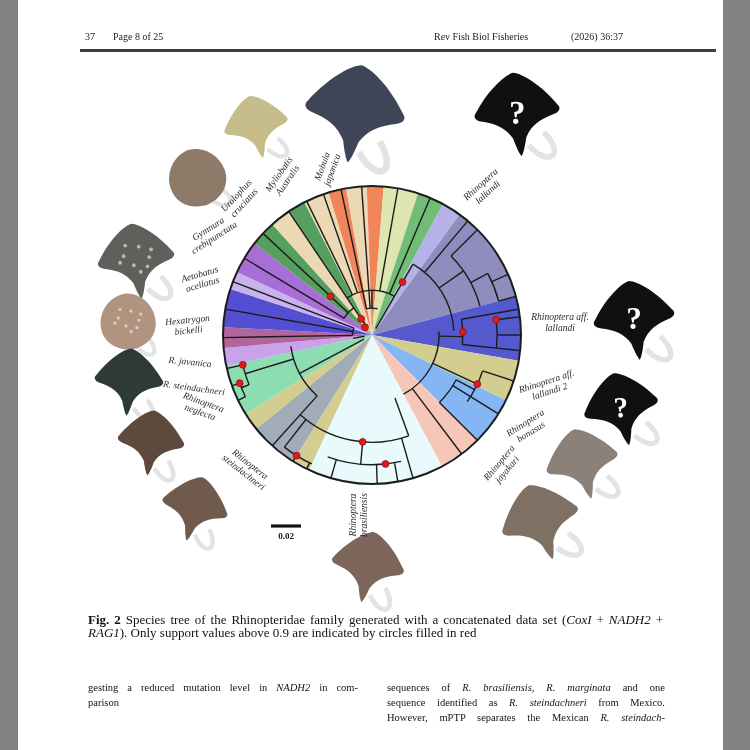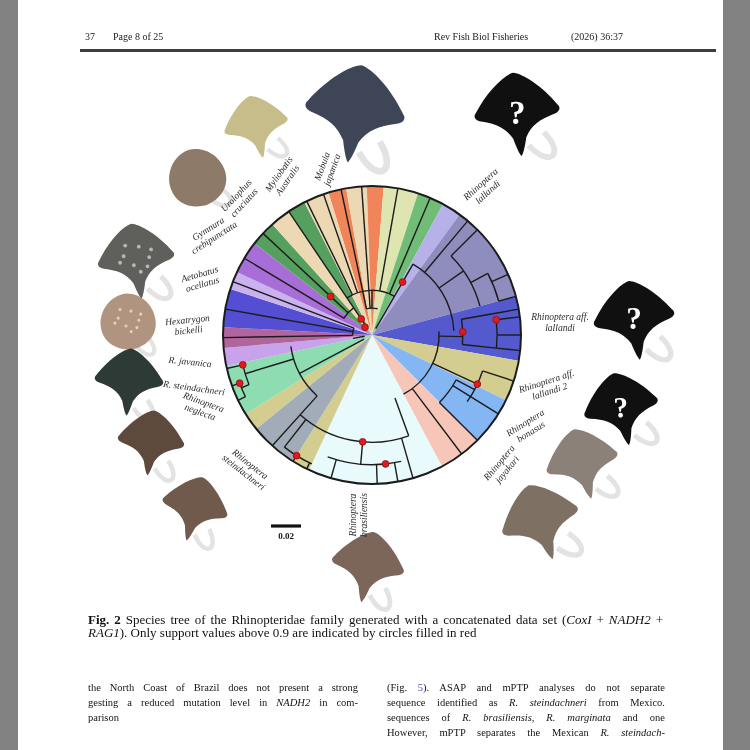--- a/index.html
+++ b/index.html
@@ -237,22 +237,20 @@
     <text transform="translate(503,466) rotate(-50)" text-anchor="middle" font-size="9.5" font-style="italic" fill="#2a2a2a" font-family="&quot;Liberation Serif&quot;, serif"><tspan x="0" dy="-2">Rhinoptera</tspan><tspan x="0" dy="10.5">jayakari</tspan></text>
     <text transform="translate(528,427) rotate(-32)" text-anchor="middle" font-size="9.5" font-style="italic" fill="#2a2a2a" font-family="&quot;Liberation Serif&quot;, serif"><tspan x="0" dy="-2">Rhinoptera</tspan><tspan x="0" dy="10.5">bonasus</tspan></text>
     <text transform="translate(548,386) rotate(-18)" text-anchor="middle" font-size="9.5" font-style="italic" fill="#2a2a2a" font-family="&quot;Liberation Serif&quot;, serif"><tspan x="0" dy="-2">Rhinoptera aff.</tspan><tspan x="0" dy="10.5">lallandi 2</tspan></text>
     <text transform="translate(560,322) rotate(0)" text-anchor="middle" font-size="9.5" font-style="italic" fill="#2a2a2a" font-family="&quot;Liberation Serif&quot;, serif"><tspan x="0" dy="-2">Rhinoptera aff.</tspan><tspan x="0" dy="10.5">lallandi</tspan></text>
     <text transform="translate(484,188) rotate(-42)" text-anchor="middle" font-size="9.5" font-style="italic" fill="#2a2a2a" font-family="&quot;Liberation Serif&quot;, serif"><tspan x="0" dy="-2">Rhinoptera</tspan><tspan x="0" dy="10.5">lallandi</tspan></text>
   </svg>
 
 <div id="caption"><span class="bd">Fig. 2</span><span>  Species tree of the Rhinopteridae family generated with a concatenated data set (</span><span class="it">CoxI</span><span> + </span><span class="it">NADH2</span><span> + </span><span class="it">RAG1</span><span>). Only support values above 0.9 are indicated by circles filled in red</span></div>
 
 <div class="col" id="col-left">
-    <div class="tline"><span>the North Coast of Brazil does not present a strong</span></div>
     <div class="tline"><span>gesting a reduced mutation level in </span><span class="it">NADH2</span><span> in com-</span></div>
     <div class="tline"><span>parison</span></div>
   </div>
 <div class="col" id="col-right">
-    <div class="tline"><span>(Fig. </span><span class="lnk">5</span><span>). ASAP and mPTP analyses do not separate</span></div>
+    <div class="tline"><span>sequences of </span><span class="it">R. brasiliensis</span><span>, </span><span class="it">R. marginata</span><span> and one</span></div>
     <div class="tline"><span>sequence identified as </span><span class="it">R. steindachneri</span><span> from Mexico.</span></div>
-    <div class="tline"><span>sequences of </span><span class="it">R. brasiliensis</span><span>, </span><span class="it">R. marginata</span><span> and one</span></div>
     <div class="tline"><span>However, mPTP separates the Mexican </span><span class="it">R. steindach-</span></div>
   </div>
 
 </body></html>

